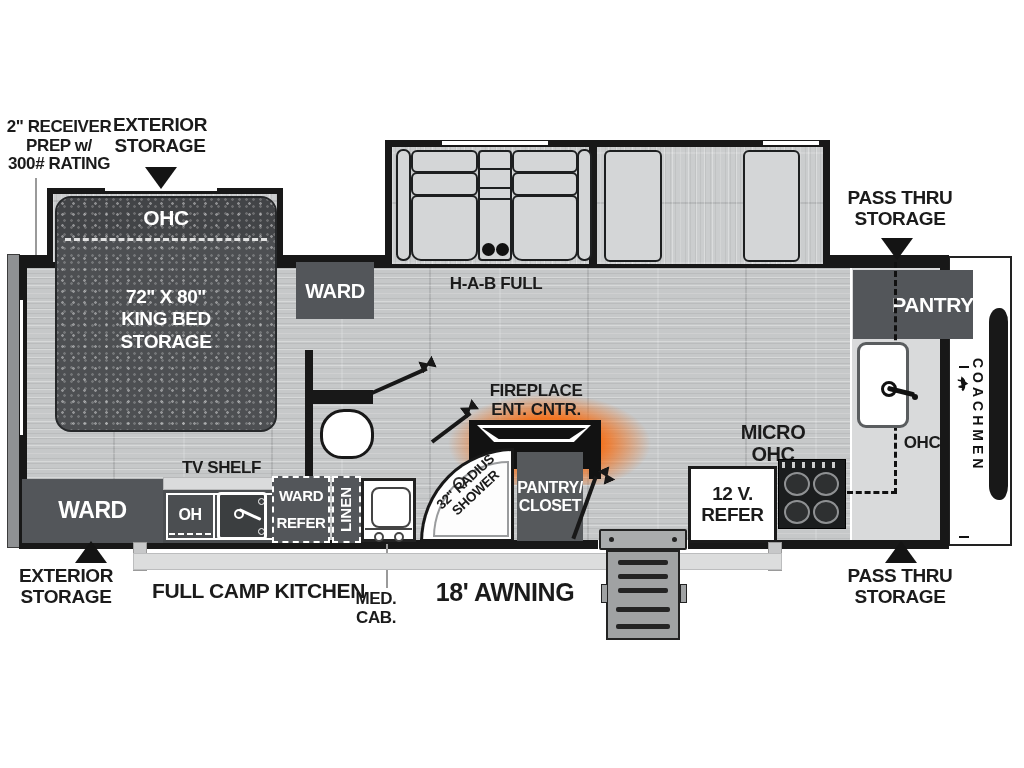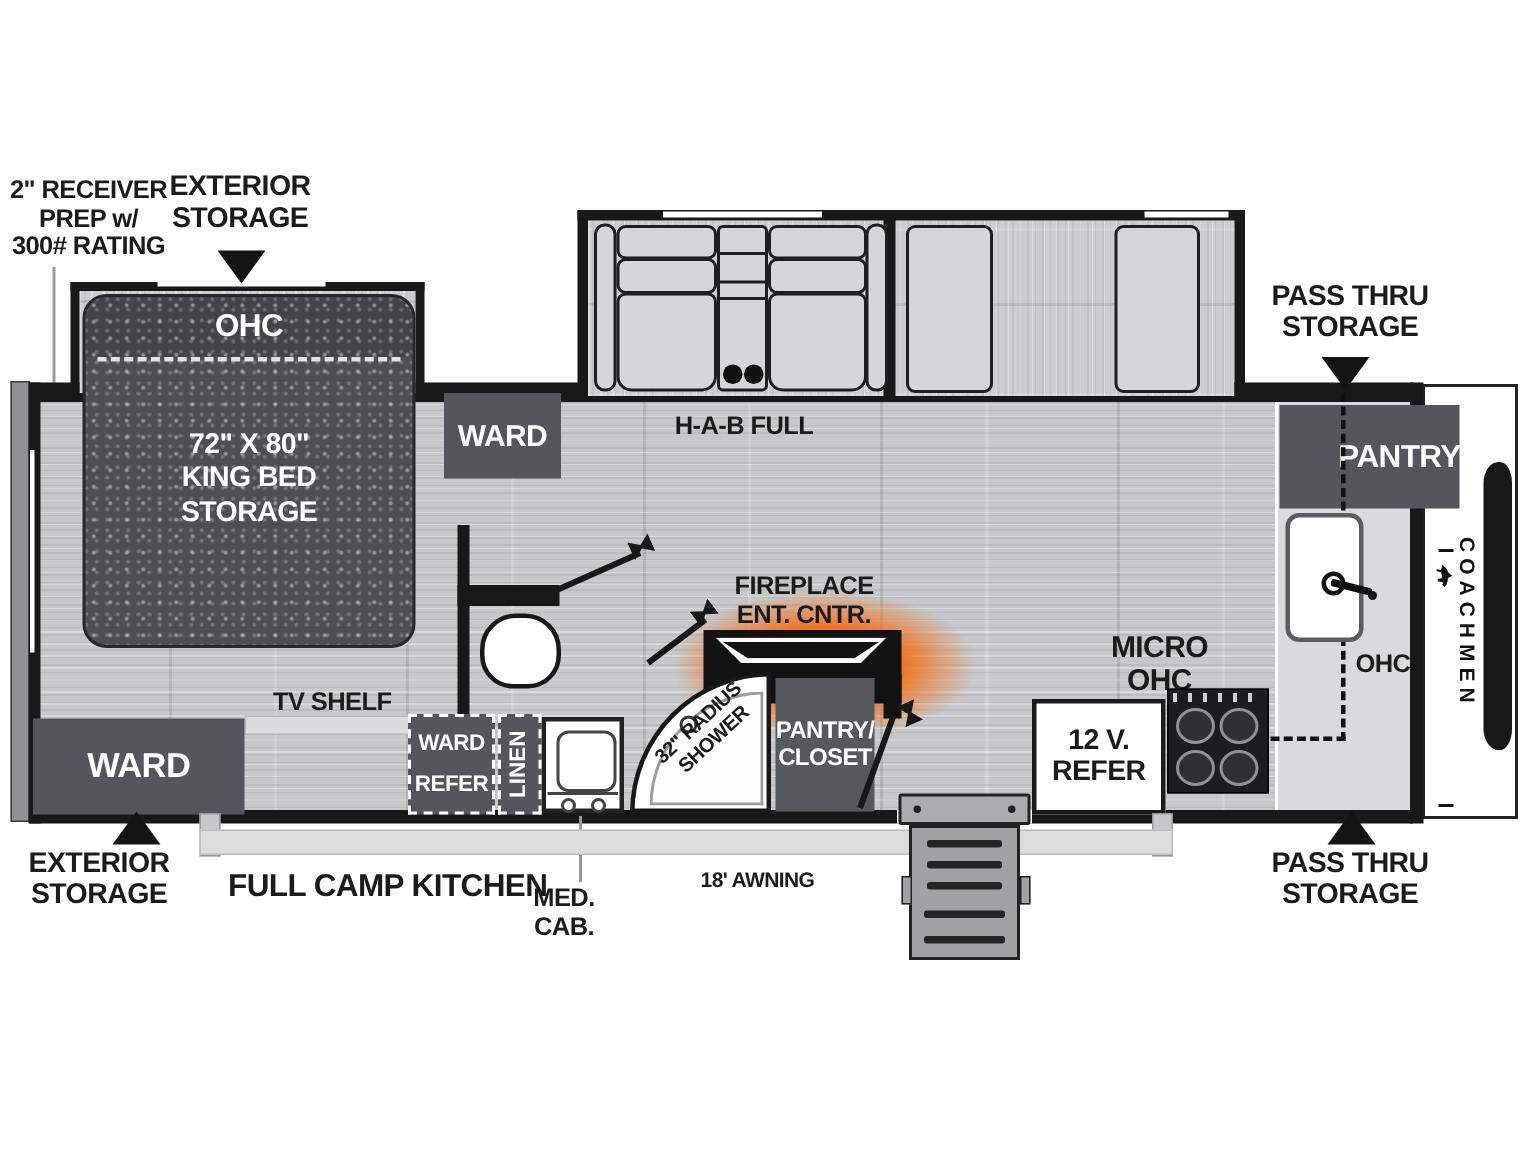--- a/index.html
+++ b/index.html
@@ -181,20 +181,32 @@
   <div class="abs" style="left:361px;top:478px;width:55px;height:64px;background:#fff;border:3px solid #222;box-sizing:border-box;">
     <div class="abs" style="left:7px;top:6px;width:36px;height:37px;border:2px solid #444;border-radius:8px;background:#fff;"></div>
     <div class="abs" style="left:1px;top:47px;width:47px;height:0;border-top:2px solid #444;"></div>
     <div class="abs dot" style="left:10px;top:51px;width:6px;height:6px;border:2px solid #444;background:#fff;"></div>
     <div class="abs dot" style="left:30px;top:51px;width:6px;height:6px;border:2px solid #444;background:#fff;"></div>
   </div>
   <div class="abs" style="left:386px;top:544px;width:2px;height:44px;background:#9a9a9a;"></div>
 
   <div class="abs" style="left:163px;top:477px;width:117px;height:13px;background:#dadbdc;border:1px solid #b8b9ba;box-sizing:border-box;"></div>
   <div class="abs lbl" style="left:163px;top:459px;width:117px;font-size:17px;">TV SHELF</div>
+  <div class="abs" style="left:163px;top:490px;width:115px;height:53px;background:#4b4e51;">
+    <div class="abs" style="left:3px;top:3px;width:105px;height:43px;border:2px solid #fff;"></div>
+    <div class="abs" style="left:50px;top:3px;width:2px;height:45px;background:#fff;"></div>
+    <div class="abs" style="left:6px;top:43px;width:42px;height:0;border-top:2px dashed #fff;"></div>
+    <span class="abs lbl wlbl" style="left:10px;top:16px;width:34px;font-size:16px;">OH</span>
+    <div class="abs" style="left:54px;top:2px;width:50px;height:48px;background:#3b3e40;border:3px solid #fff;border-radius:4px;box-sizing:border-box;">
+      <div class="abs" style="left:18px;top:18px;width:24px;height:3px;background:#fff;border-radius:2px;transform:rotate(25deg);"></div>
+      <div class="abs dot" style="left:14px;top:14px;width:6px;height:6px;border:2px solid #fff;"></div>
+      <div class="abs dot" style="left:38px;top:3px;width:5px;height:5px;border:1.5px solid #fff;"></div>
+      <div class="abs dot" style="left:38px;top:33px;width:5px;height:5px;border:1.5px solid #fff;"></div>
+    </div>
+  </div>
 
   <div class="abs darkbox dashw" style="left:272px;top:476px;width:58px;height:67px;justify-content:space-around;padding:4px 0;">
     <span class="lbl wlbl" style="font-size:15px;">WARD</span>
     <span class="lbl wlbl" style="font-size:15px;">REFER</span>
   </div>
   <div class="abs darkbox dashw" style="left:332px;top:476px;width:29px;height:67px;">
     <span class="lbl wlbl" style="font-size:15px;writing-mode:vertical-rl;transform:rotate(180deg);letter-spacing:0;">LINEN</span>
   </div>
 
   <div class="abs darkbox" style="left:22px;top:479px;width:141px;height:64px;">
@@ -243,21 +255,21 @@
     <span>STORAGE</span>
   </div>
 
   <div class="abs lbl" style="left:152px;top:579px;width:196px;font-size:21px;">FULL CAMP KITCHEN</div>
 
   <div class="abs lbl" style="left:344px;top:590px;width:64px;font-size:17px;">
     <span>MED.</span>
     <span>CAB.</span>
   </div>
 
-  <div class="abs lbl" style="left:412px;top:579px;width:186px;font-size:14px;">18' AWNING</div>
+  <div class="abs lbl" style="left:412px;top:579px;width:186px;font-size:25px;">18' AWNING</div>
 
   <div class="abs arrow-up" style="left:885px;top:541px;"></div>
   <div class="abs lbl" style="left:846px;top:566px;width:108px;font-size:19px;">
     <span>PASS THRU</span>
     <span>STORAGE</span>
   </div>
 
 </div>
 
 </body></html>

